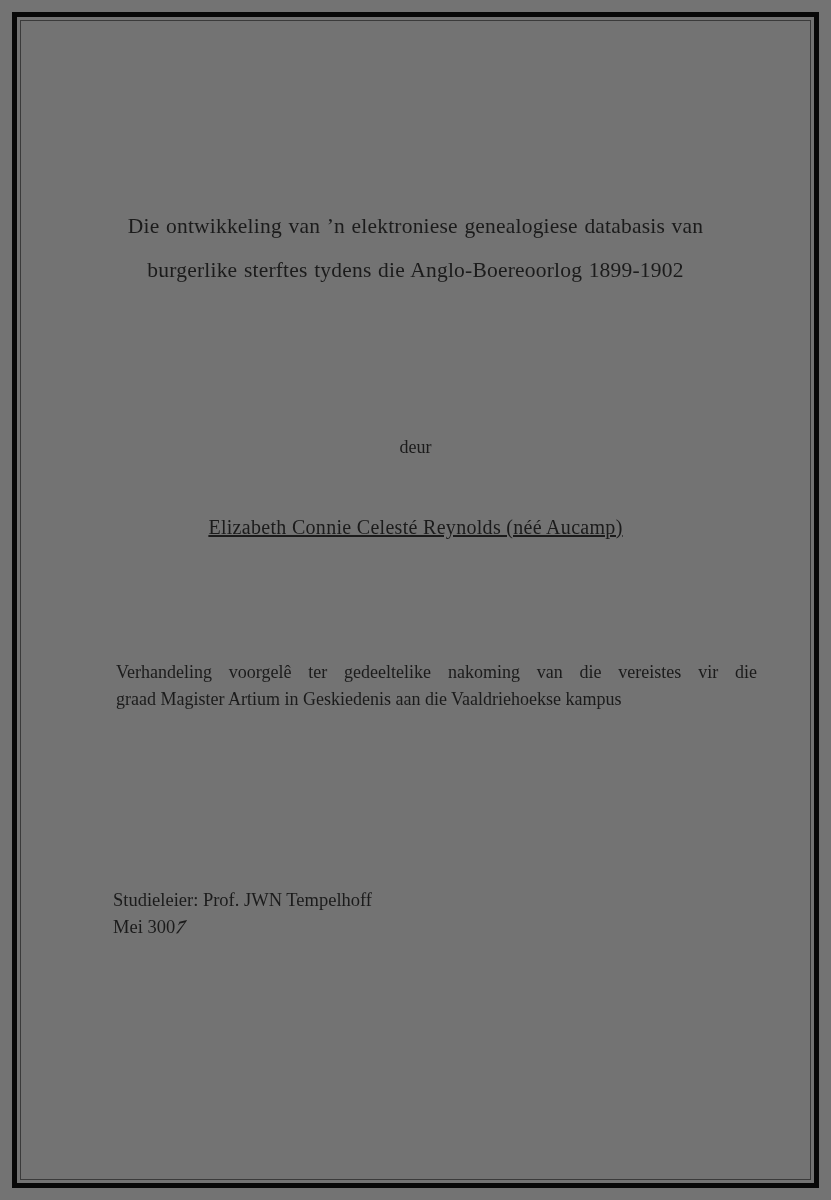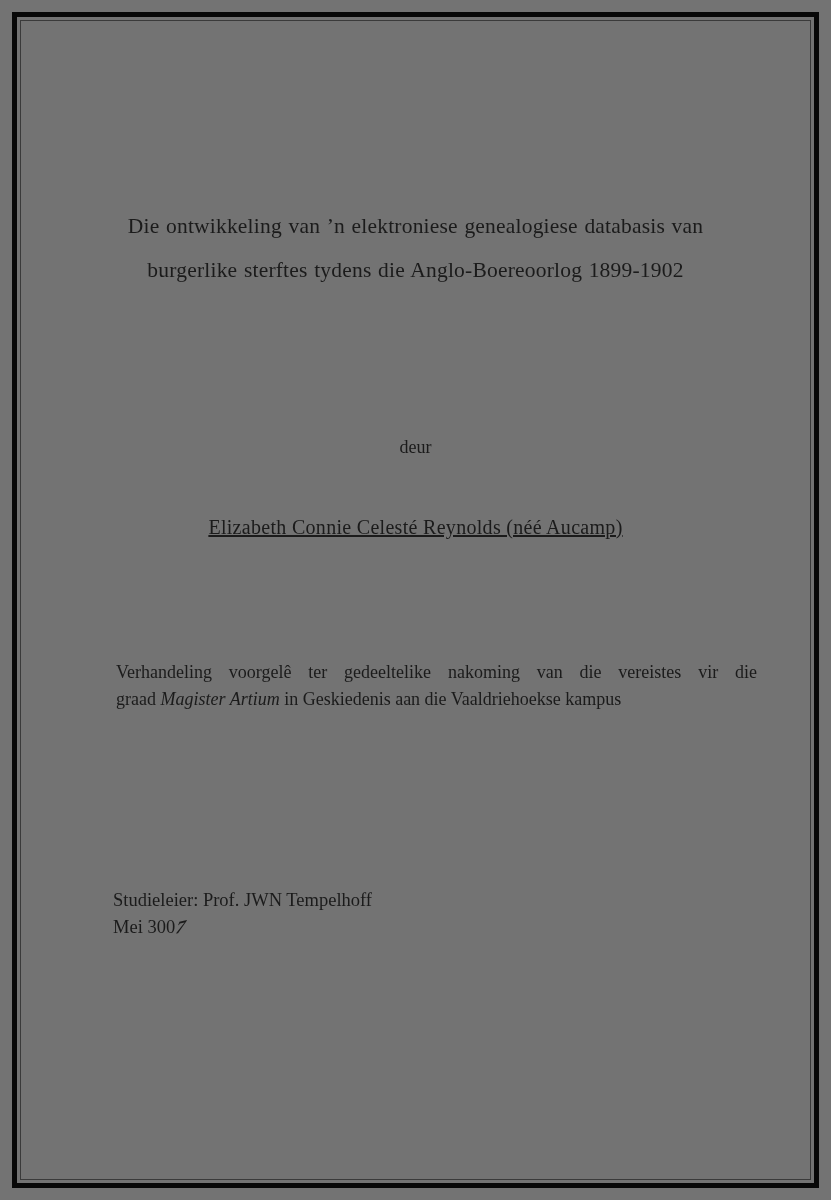--- a/index.html
+++ b/index.html
@@ -65,21 +65,21 @@
     top: 659px;
     left: 116px;
     width: 641px;
     font-size: 18px;
     line-height: 27px;
   }
   .statement .just {
     text-align: justify;
     text-align-last: justify;
   }
-  .statement .it { font-style: italic; }
+  .statement .it { }
 
   .footer-block {
     position: absolute;
     top: 887px;
     left: 105px;
     font-size: 18.5px;
     line-height: 27px;
     margin-left: 8px;
   }
   

